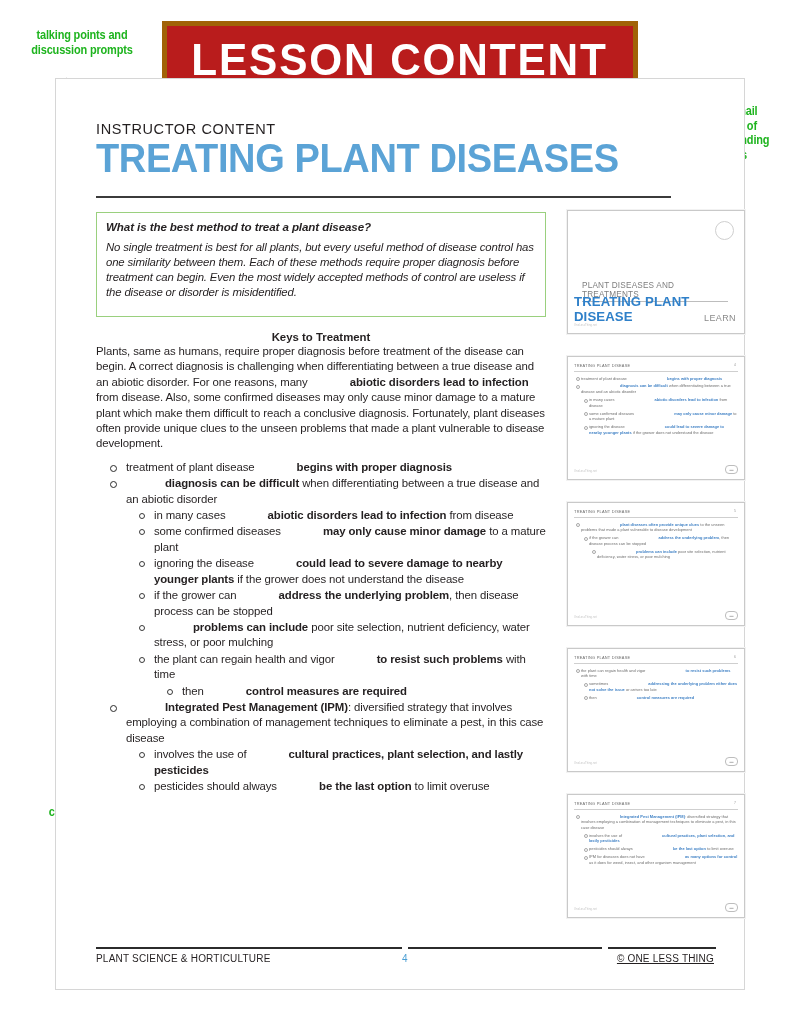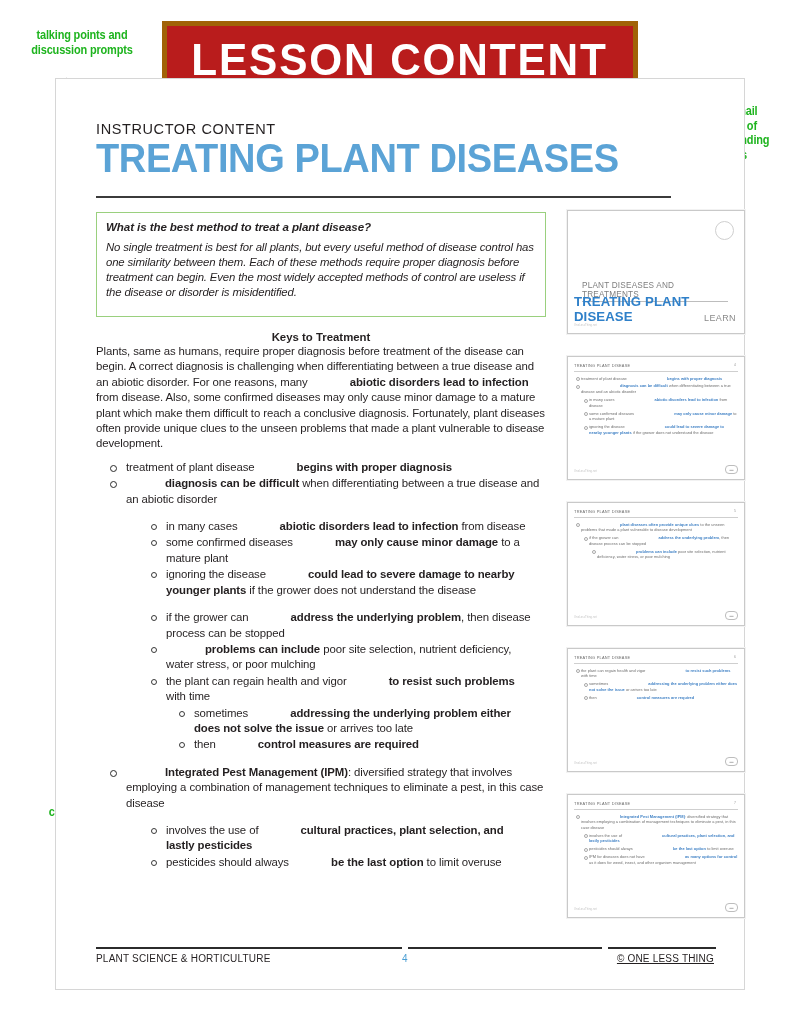--- a/index.html
+++ b/index.html
@@ -85,21 +85,21 @@
   }
   .prompt p{
     margin:0;font-size:11.4px;font-style:italic;line-height:15px;letter-spacing:-.15px;
   }
 
   
   .sub{margin:14px 0 1px 0;font-size:11.4px;font-weight:700;text-align:center;}
   .para{margin:0;font-size:11.4px;line-height:15.4px;letter-spacing:-.1px;}
 
   ul.lv1{list-style:none;margin:8px 0 0 0;padding:0 0 0 30px;}
-  ul.lv2{list-style:none;margin:12px;padding:0 0 0 28px;}
+  ul.lv2{list-style:none;margin:0;padding:0 0 0 28px;}
   ul.lv3{list-style:none;margin:0;padding:0 0 0 28px;}
   ul.lv1>li,ul.lv2>li,ul.lv3>li{
     position:relative;font-size:11.4px;line-height:15.4px;
     margin:0 0 1px 0;letter-spacing:-.1px;
   }
   ul.lv1>li::before{
     content:"";position:absolute;left:-16px;top:5px;
     width:5px;height:5px;border:1.1px solid #2b2b2b;border-radius:50%;
   }
   ul.lv2>li::before{
@@ -249,21 +249,20 @@
             <ul class="lv2">
               <li>in many cases <b>abiotic disorders lead to infection</b> from disease</li>
               <li>some confirmed diseases <b>may only cause minor damage</b> to a mature plant</li>
               <li>ignoring the disease <b>could lead to severe damage to nearby younger plants</b> if the grower does not understand the disease</li>
             </ul>
             <ul class="lv2">
               <li>if the grower can <b>address the underlying problem</b>, then disease process can be stopped</li>
               <li><b>problems can include</b> poor site selection, nutrient deficiency, water stress, or poor mulching</li>
               <li>the plant can regain health and vigor <b>to resist such problems</b> with time</li>
               <ul class="lv3">
-                <li>sometimes <b>addressing the underlying problem either does not solve the issue</b> or arrives too late</li>
                 <li>then <b>control measures are required</b></li>
               </ul>
             </ul>
             <li><b>Integrated Pest Management (IPM)</b>: diversified strategy that involves employing a combination of management techniques to eliminate a pest, in this case disease</li>
             <ul class="lv2">
               <li>involves the use of <b>cultural practices, plant selection, and lastly pesticides</b></li>
               <li>pesticides should always <b>be the last option</b> to limit overuse</li>
             </ul>
           </ul>
         </div>

